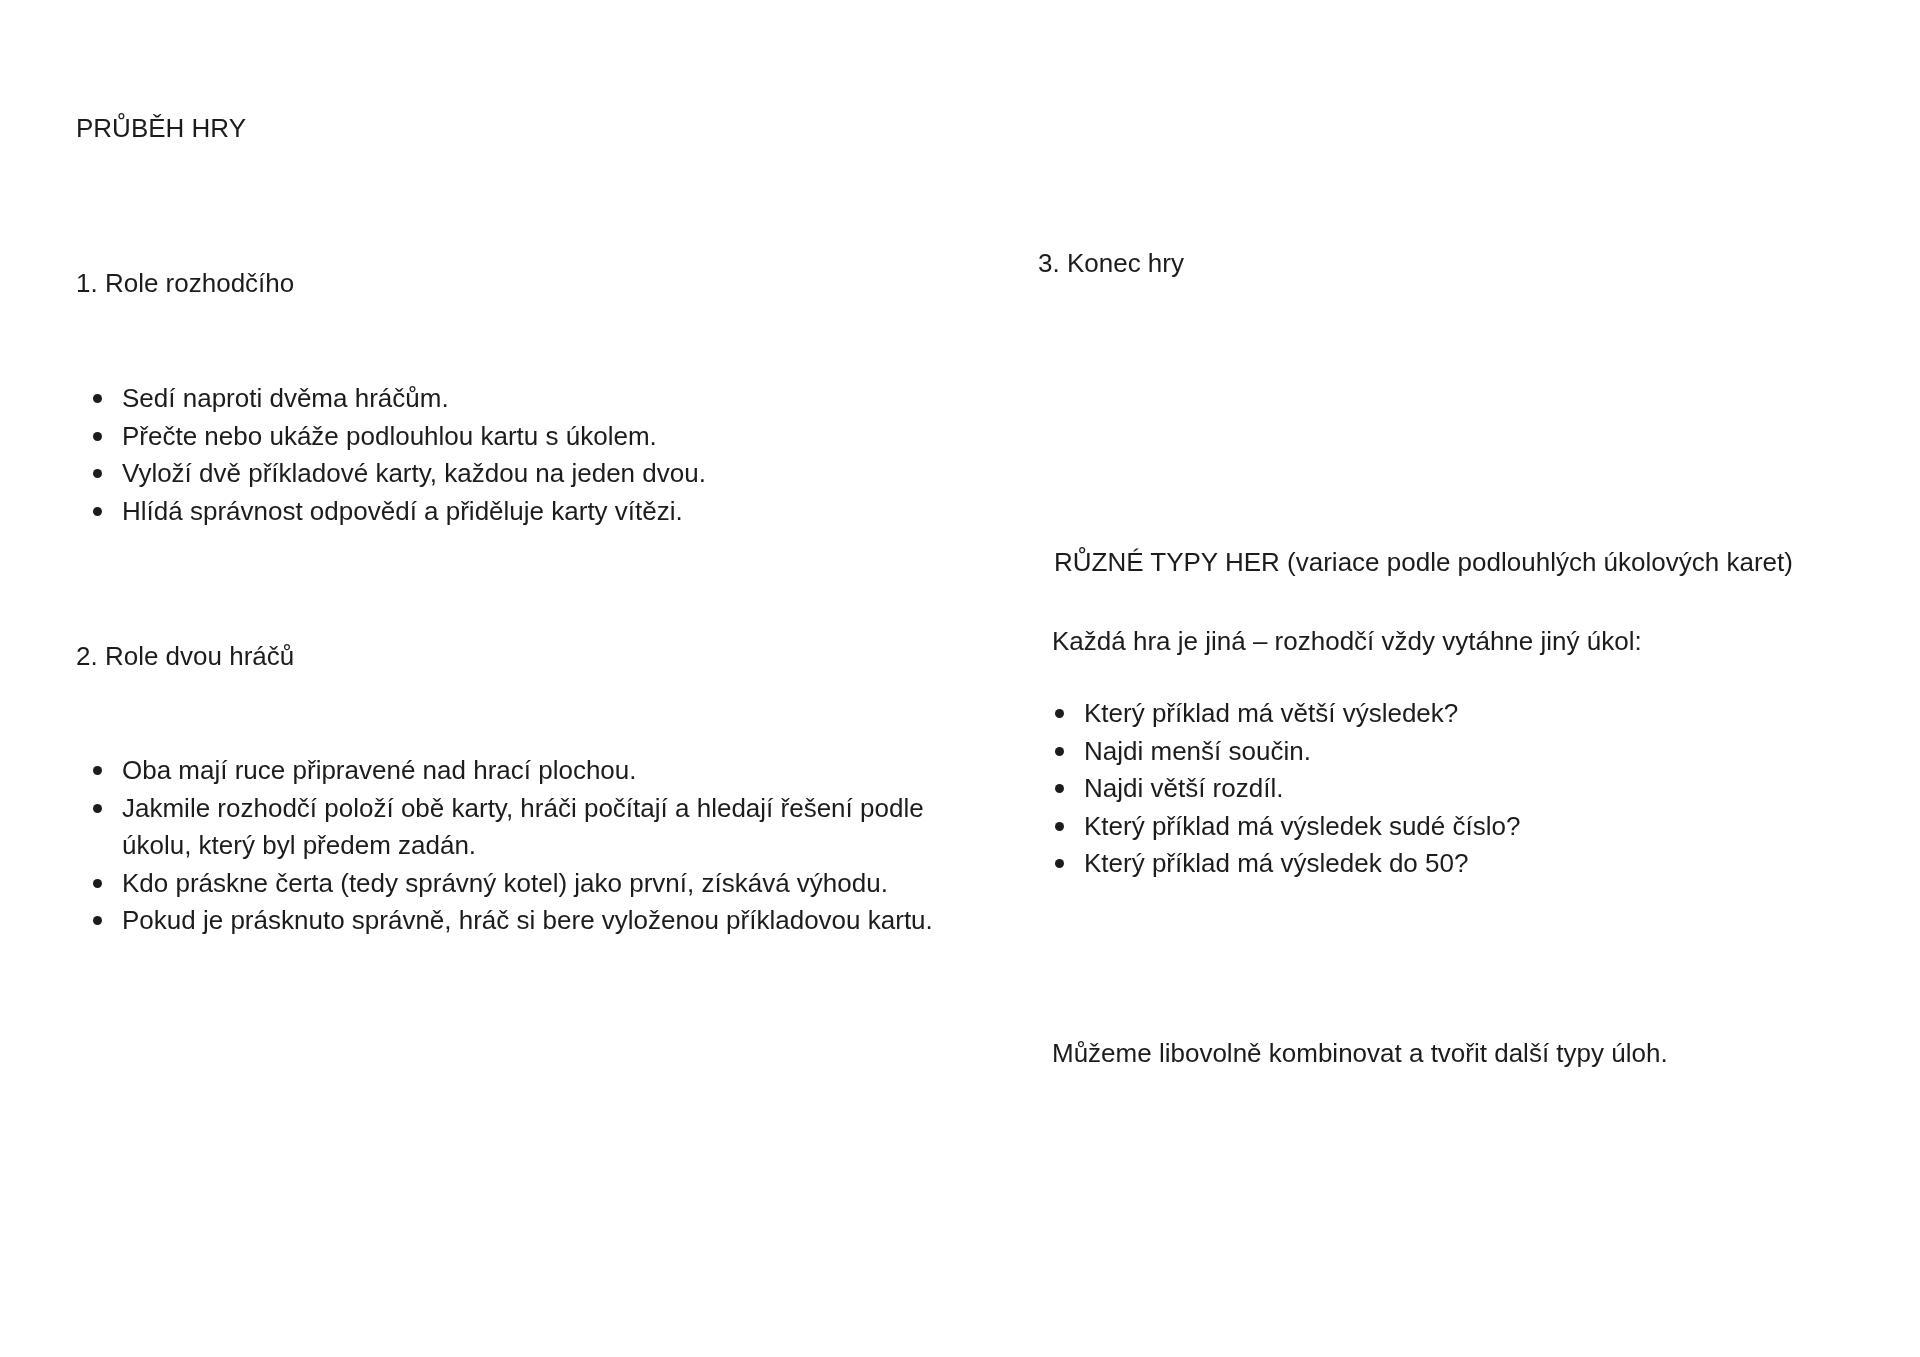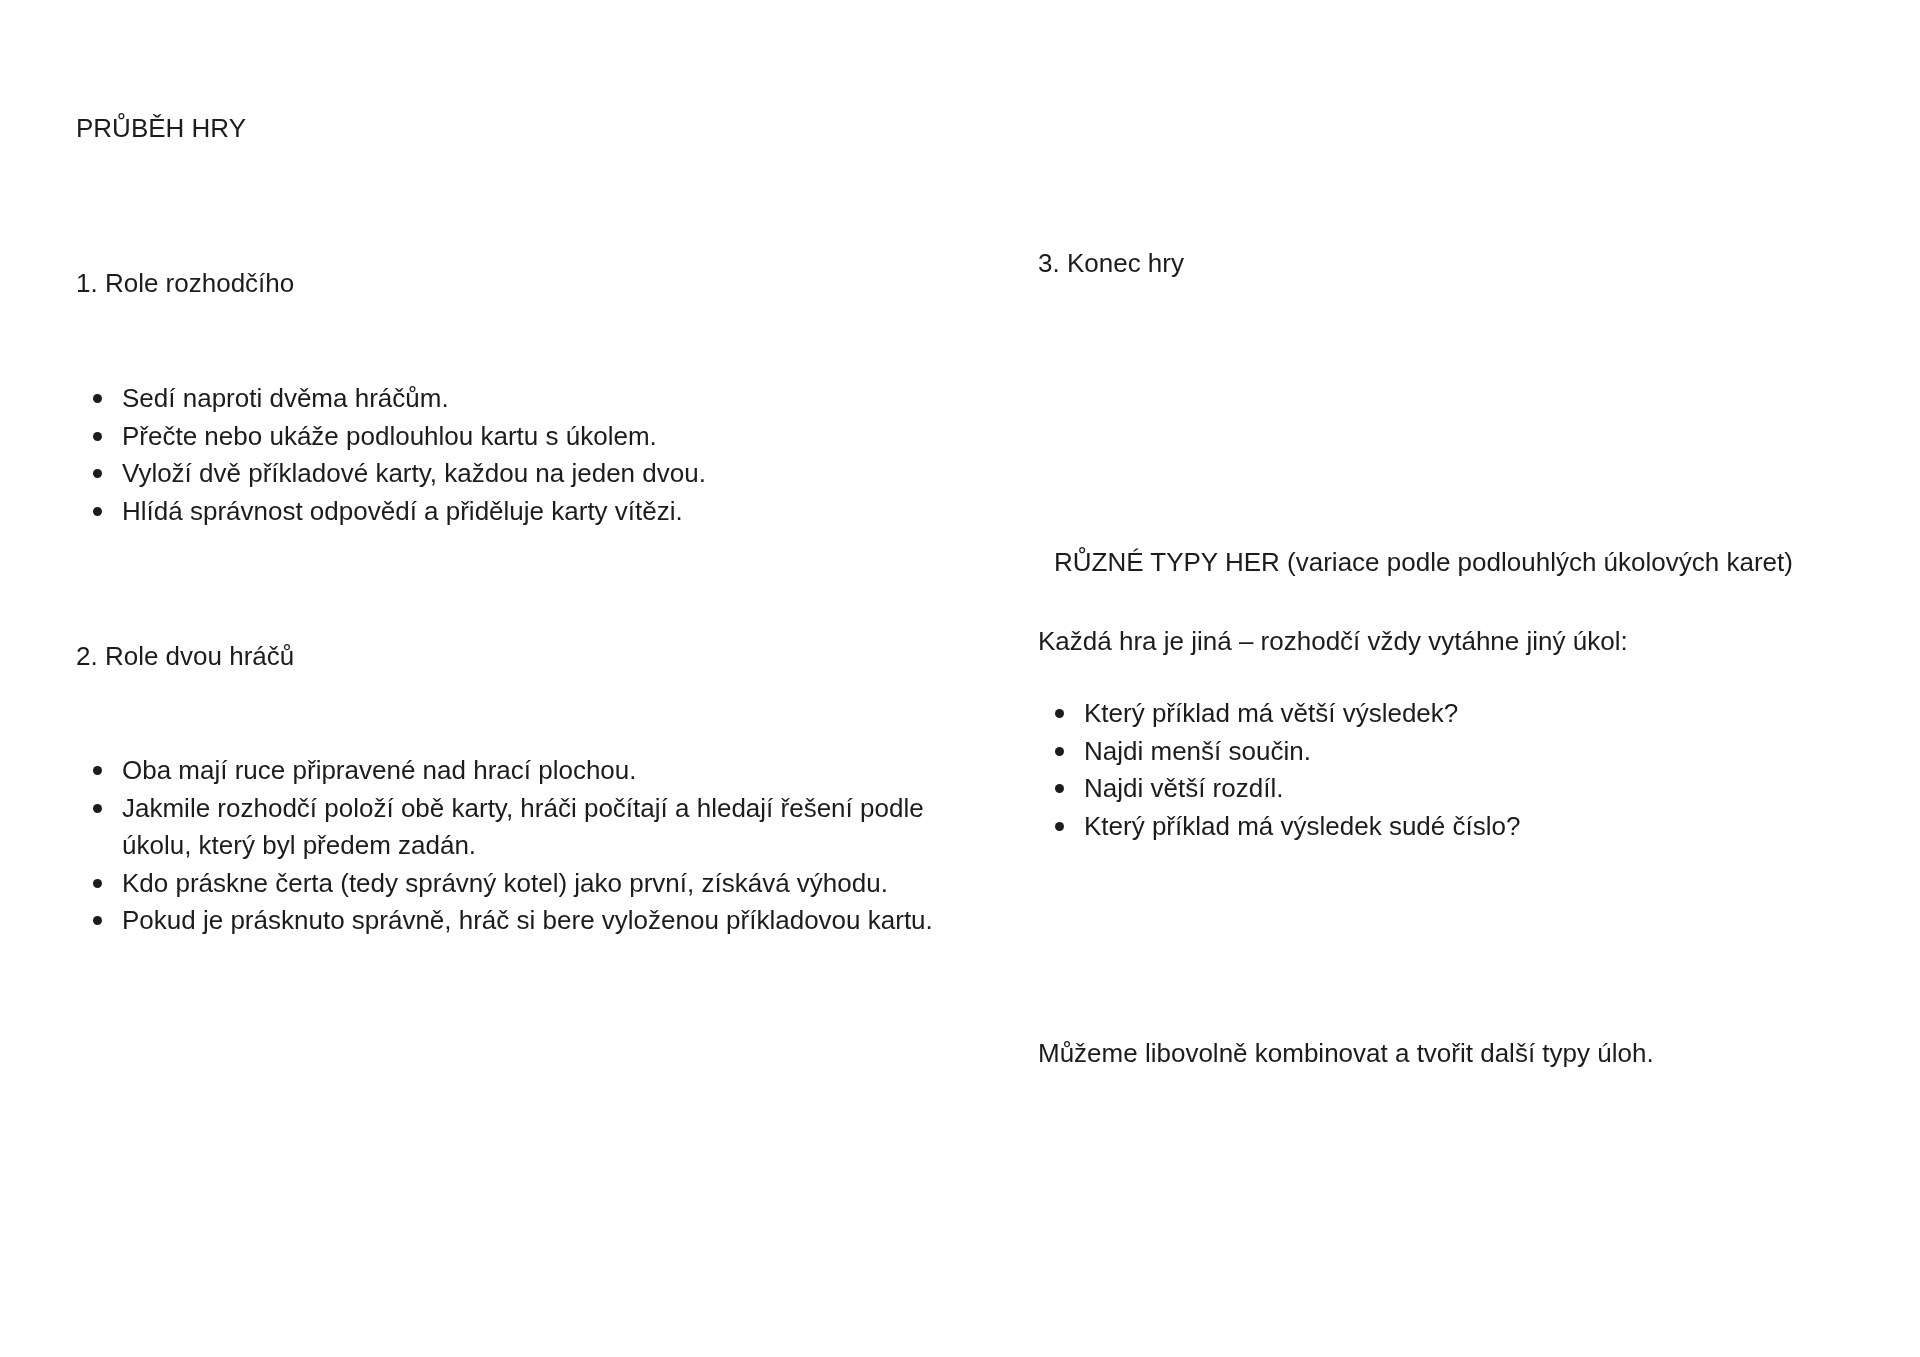--- a/index.html
+++ b/index.html
@@ -31,21 +31,21 @@
   ul.blist li::before {
     content: "";
     position: absolute;
     left: 17px;
     top: 14px;
     width: 9px;
     height: 9px;
     border-radius: 50%;
     background: #1c1c1c;
   }
-  .nw { white-space: nowrap; }
+  .nw { white-space: nowrap; margin-left: 14px; }
 </style>
 </head>
 <body>
 
 <div class="abs col-left">
 
   <div class="abs heading" style="top:110px; left:0;">PRŮBĚH HRY</div>
 
   <div class="abs heading" style="top:265px; left:0;">1. Role rozhodčího</div>
 
@@ -76,17 +76,18 @@
 
   <div class="abs heading" style="top:508px; left:16px;margin-top:36px;">RŮZNÉ TYPY HER (variace podle podlouhlých úkolových karet)</div>
 
   <div class="abs nw" style="top:623px; left:0;">Každá hra je jiná – rozhodčí vždy vytáhne jiný úkol:</div>
 
   <ul class="abs blist" style="top:695px; left:0; width:830px;">
     <li class="nw">Který příklad má větší výsledek?</li>
     <li class="nw">Najdi menší součin.</li>
     <li class="nw">Najdi větší rozdíl.</li>
     <li class="nw">Který příklad má výsledek sudé číslo?</li>
+    <li class="nw">Který příklad má výsledek do 50?</li>
   </ul>
 
   <div class="abs nw" style="top:1035px; left:0;">Můžeme libovolně kombinovat a tvořit další typy úloh.</div>
 
 </div>
 
 </body></html>

